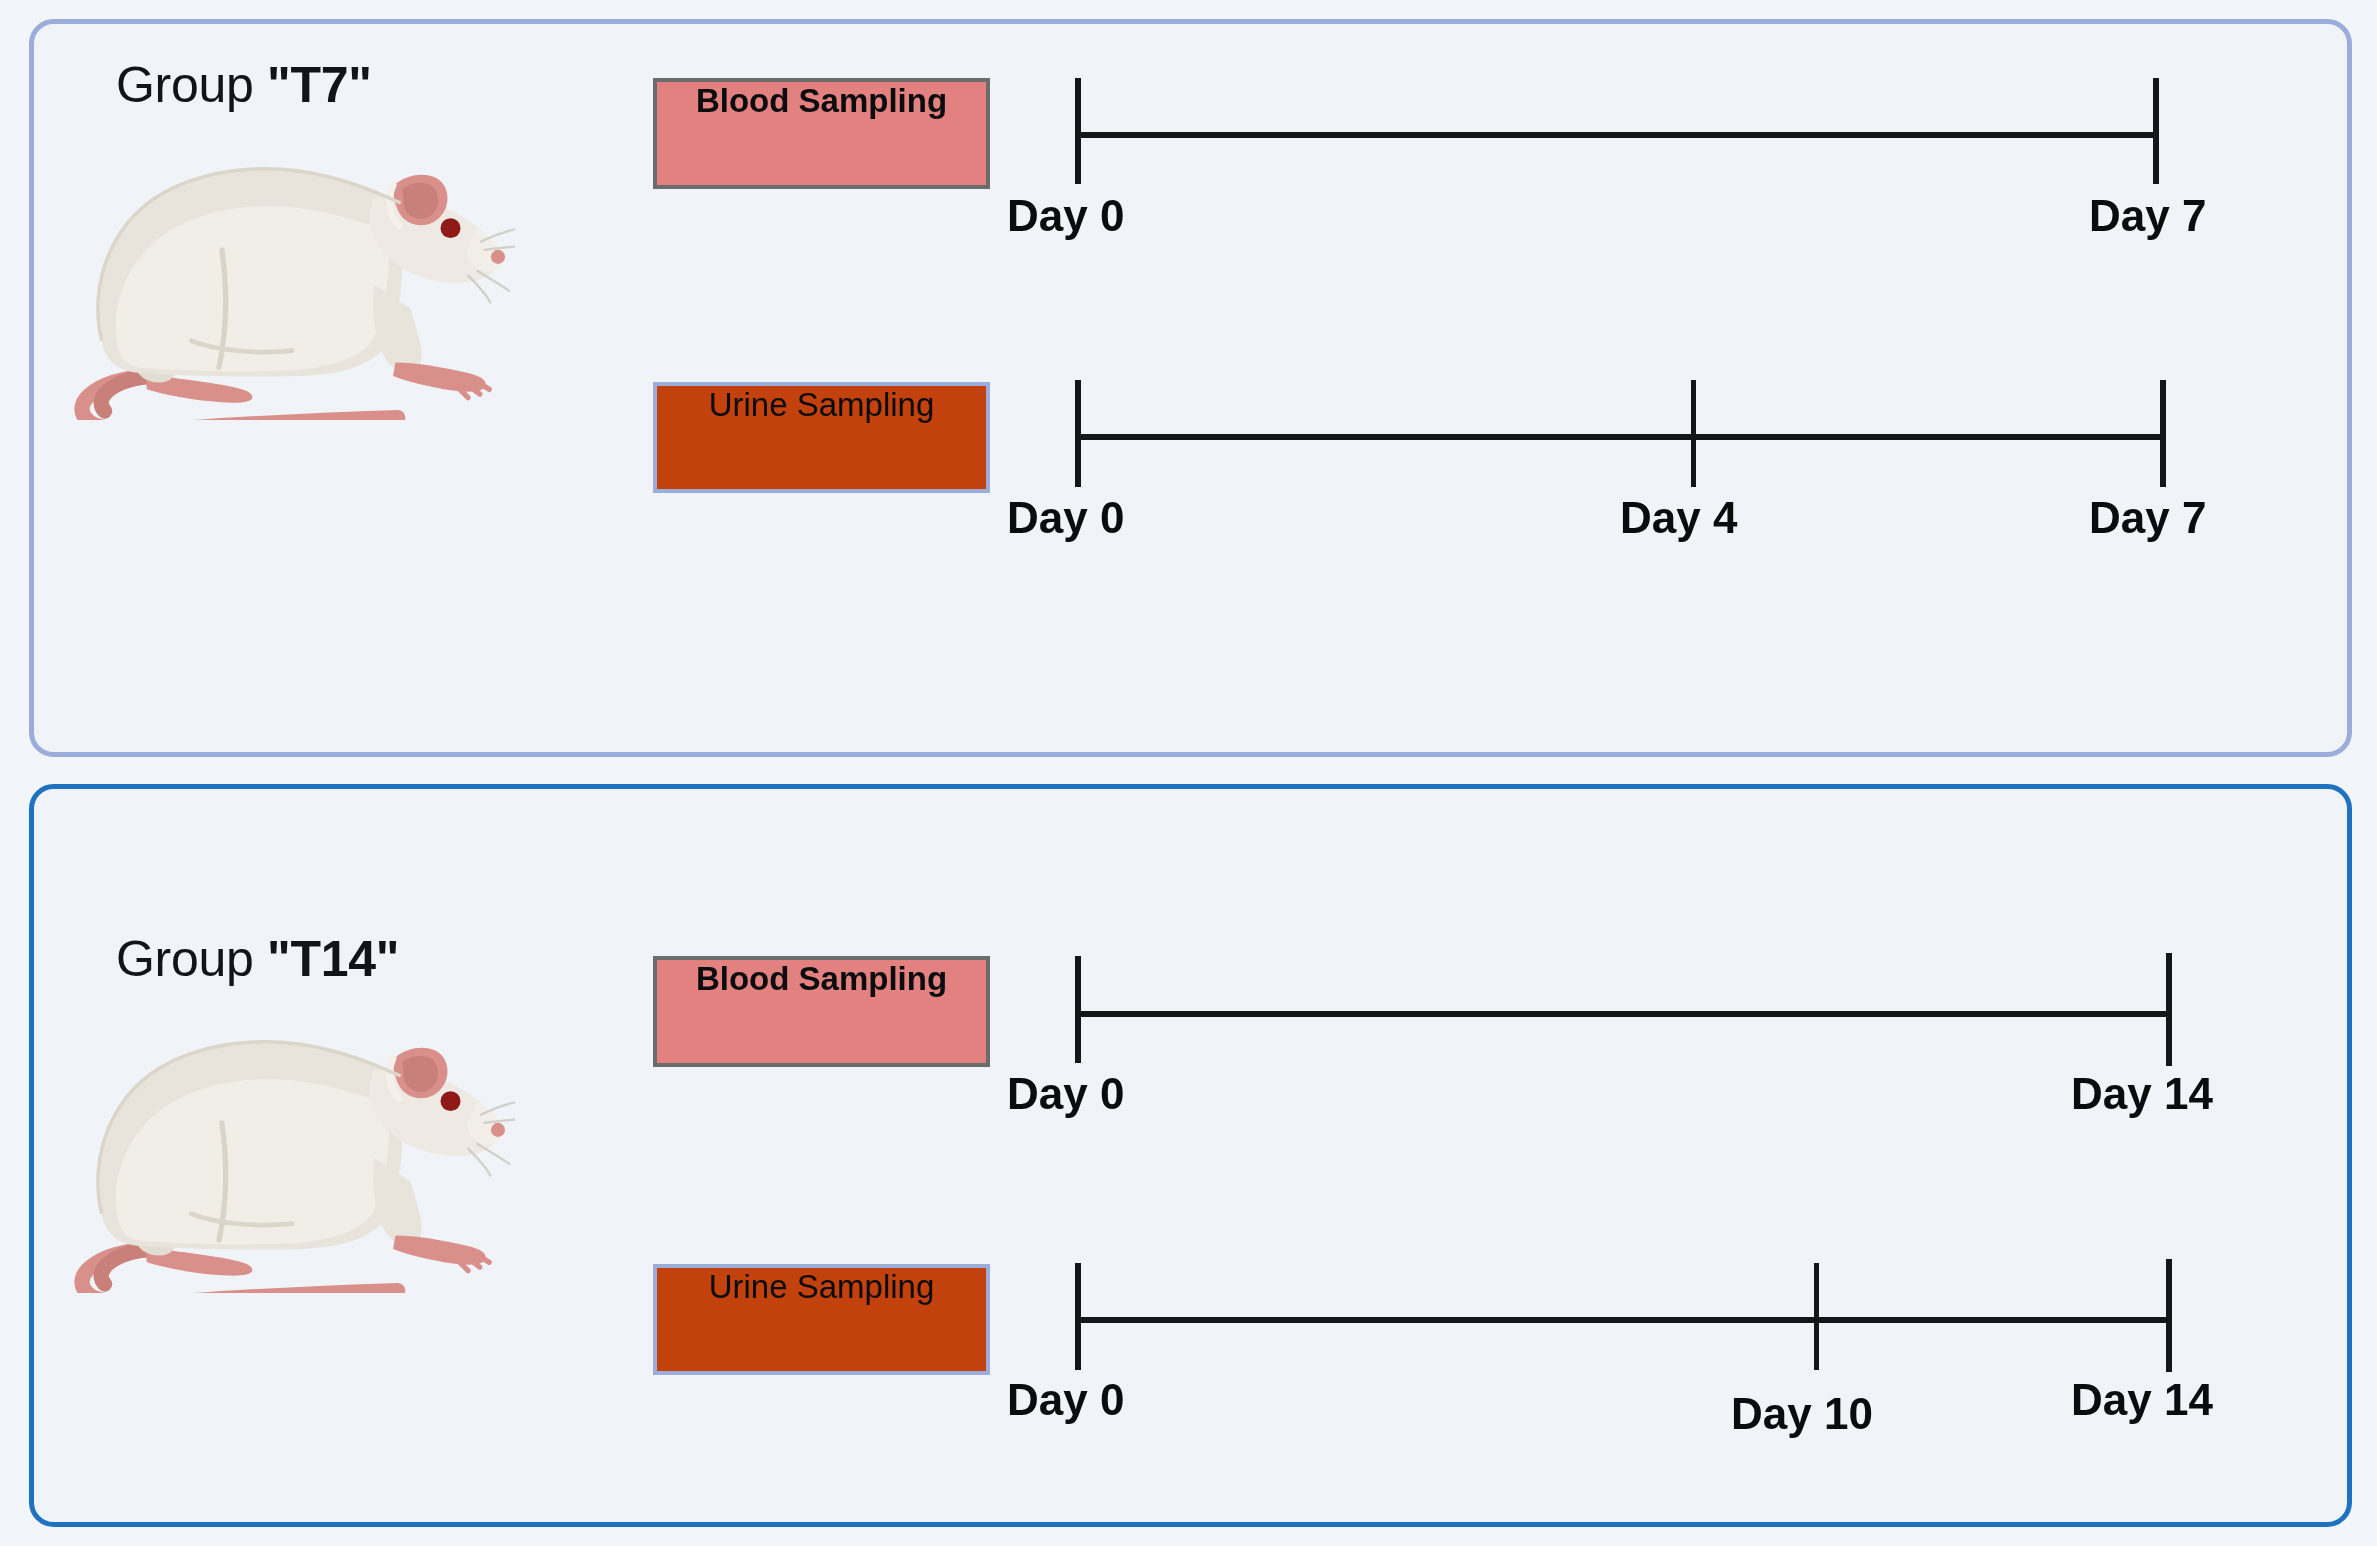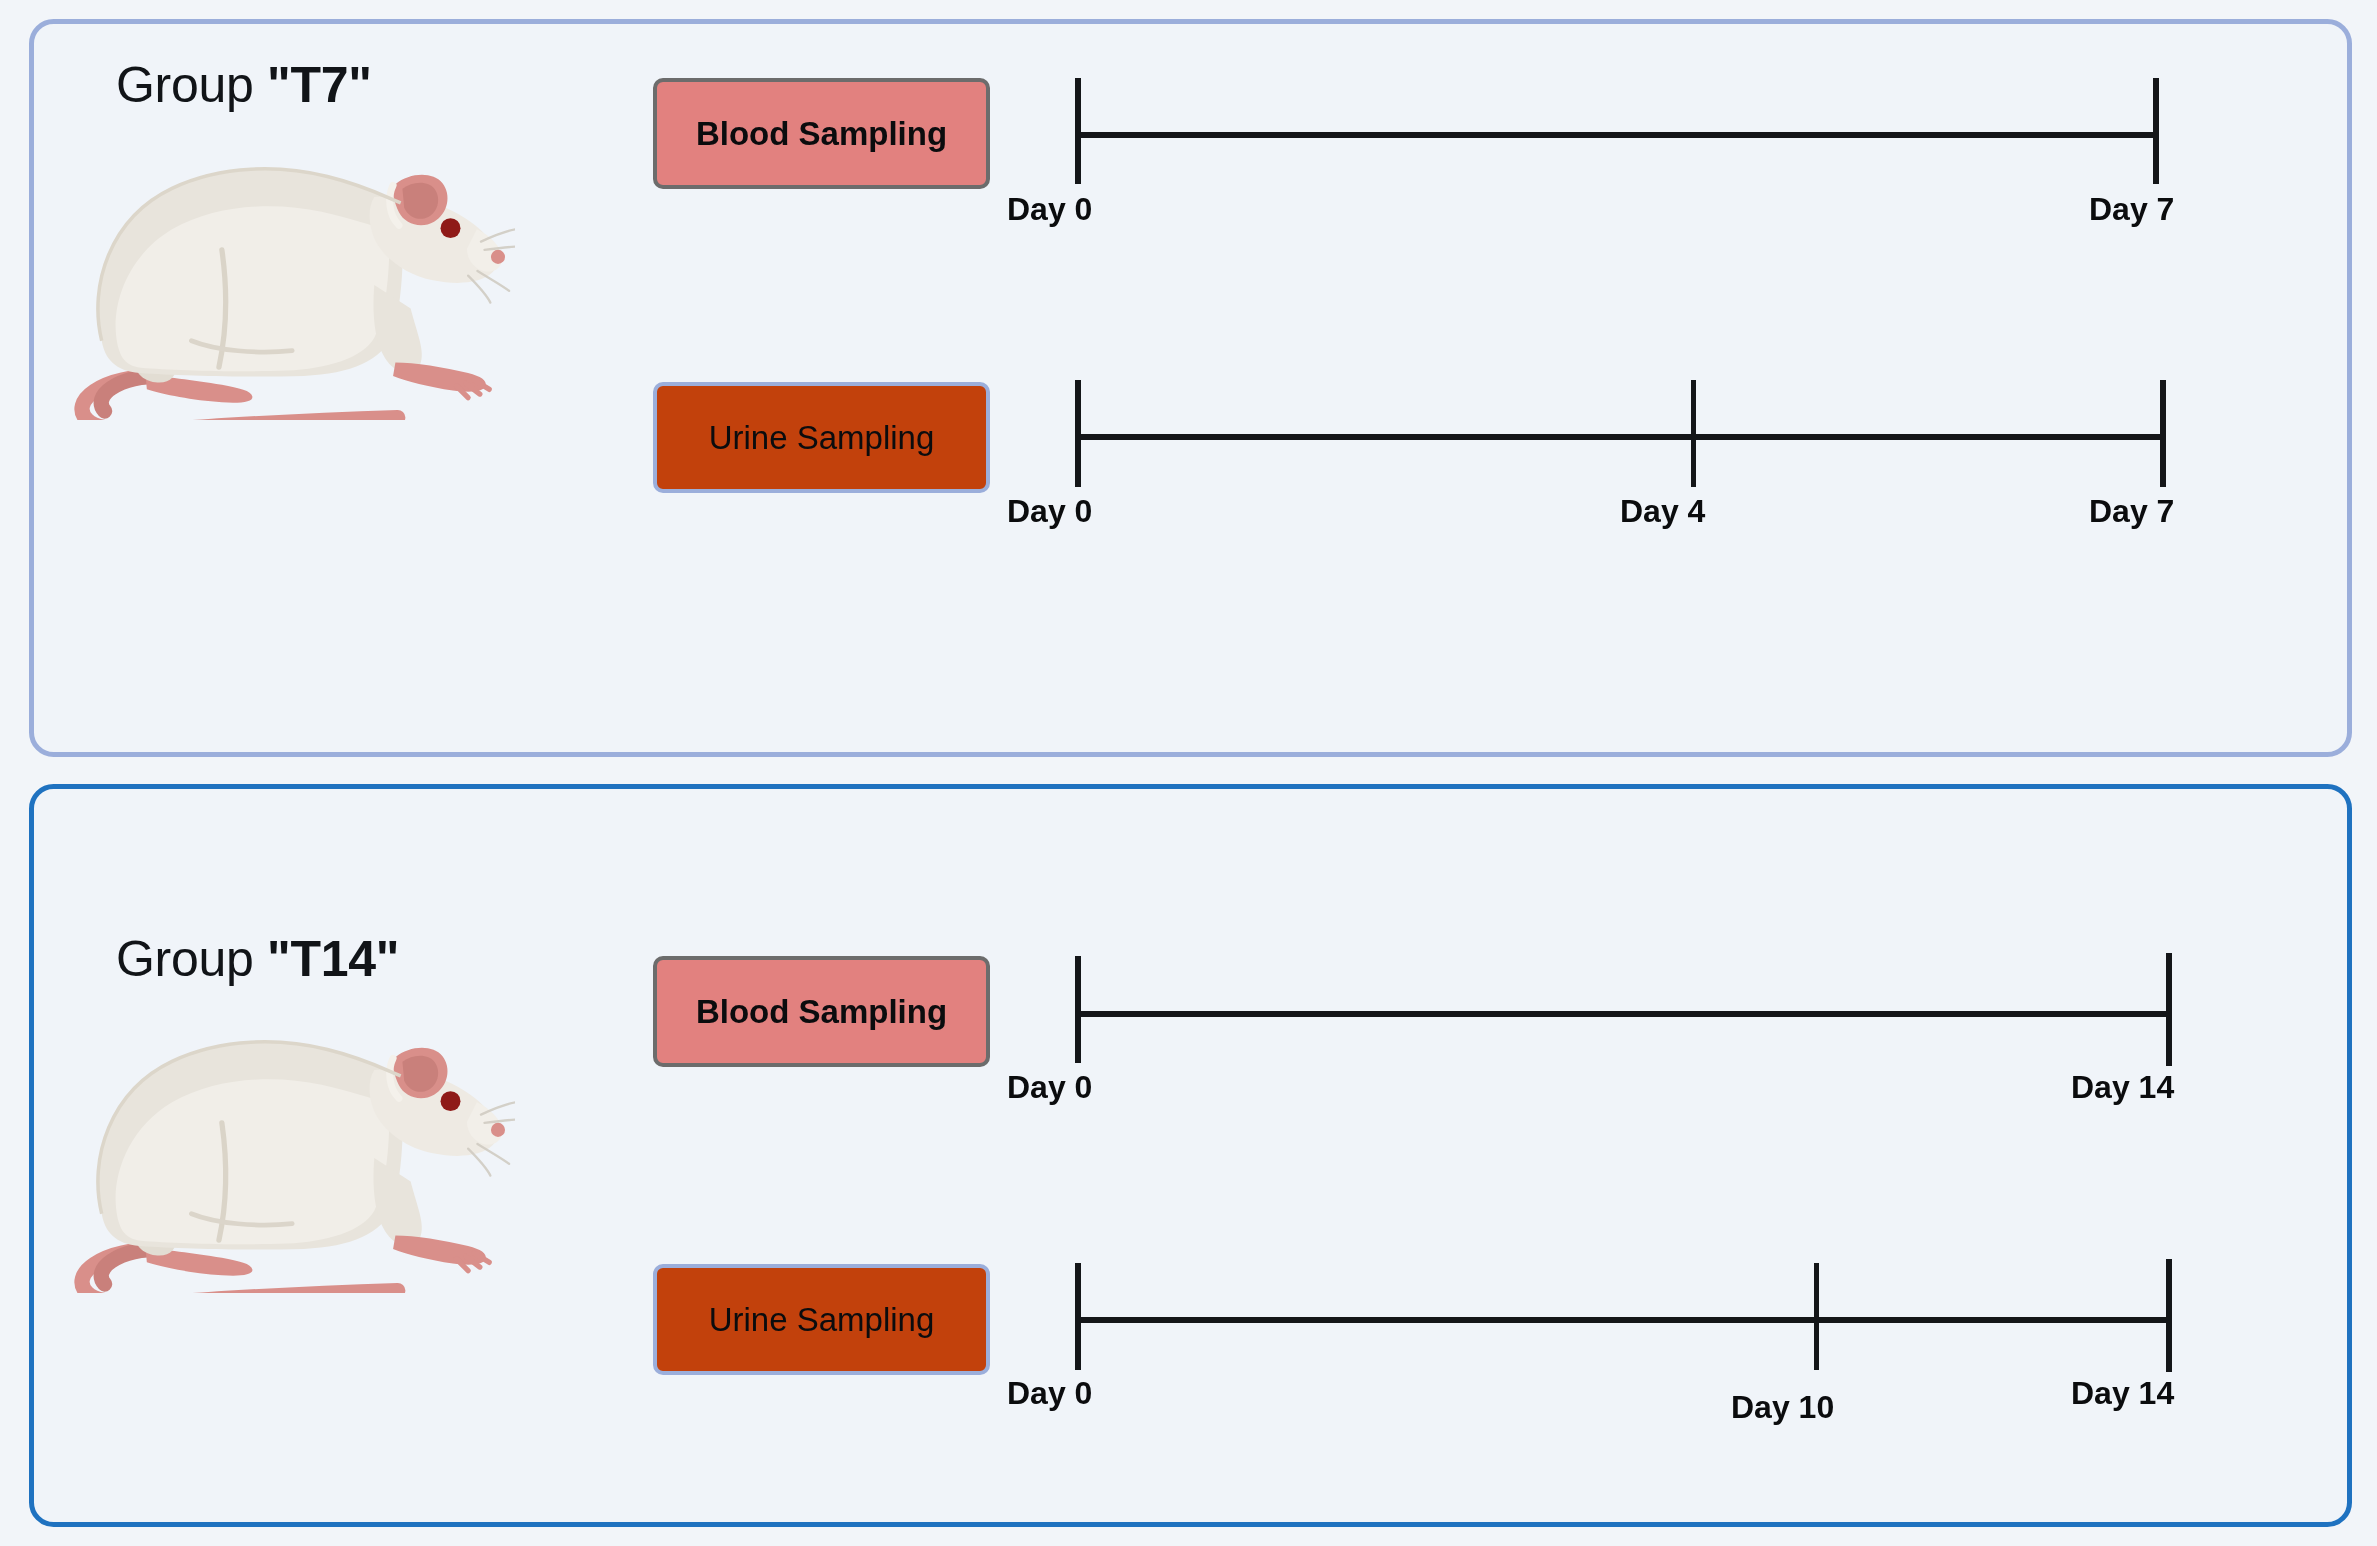--- a/index.html
+++ b/index.html
@@ -51,23 +51,23 @@
   .rat {
     position: absolute;
   }
   .rat svg { display: block; width: 100%; height: 100%; }
 
   
   .chip {
     position: absolute;
     box-sizing: border-box;
     display: flex;
-    align-items: center;
+    align-items: flex-start;
     justify-content: center;
-    border-radius: 10px;
+    border-radius: 0;
     font-size: 33px;
     font-weight: 700;
     color: #0B0C0E;
     white-space: nowrap;
   }
   .chip.blood {
     background: #E2817F;
     border: 4.1px solid #6C6C6C;
   }
   .chip.urine {
@@ -81,21 +81,21 @@
     position: absolute;
     background: #141619;
     height: 6.4px;
   }
   .tl-tick {
     position: absolute;
     background: #141619;
   }
   .tl-label {
     position: absolute;
-    font-size: 32px;
+    font-size: 44px;
     font-weight: 700;
     color: #0B0C0E;
     white-space: nowrap;
   }
 </style>
 </head>
 <body>
 
 <div id="canvas">
 

